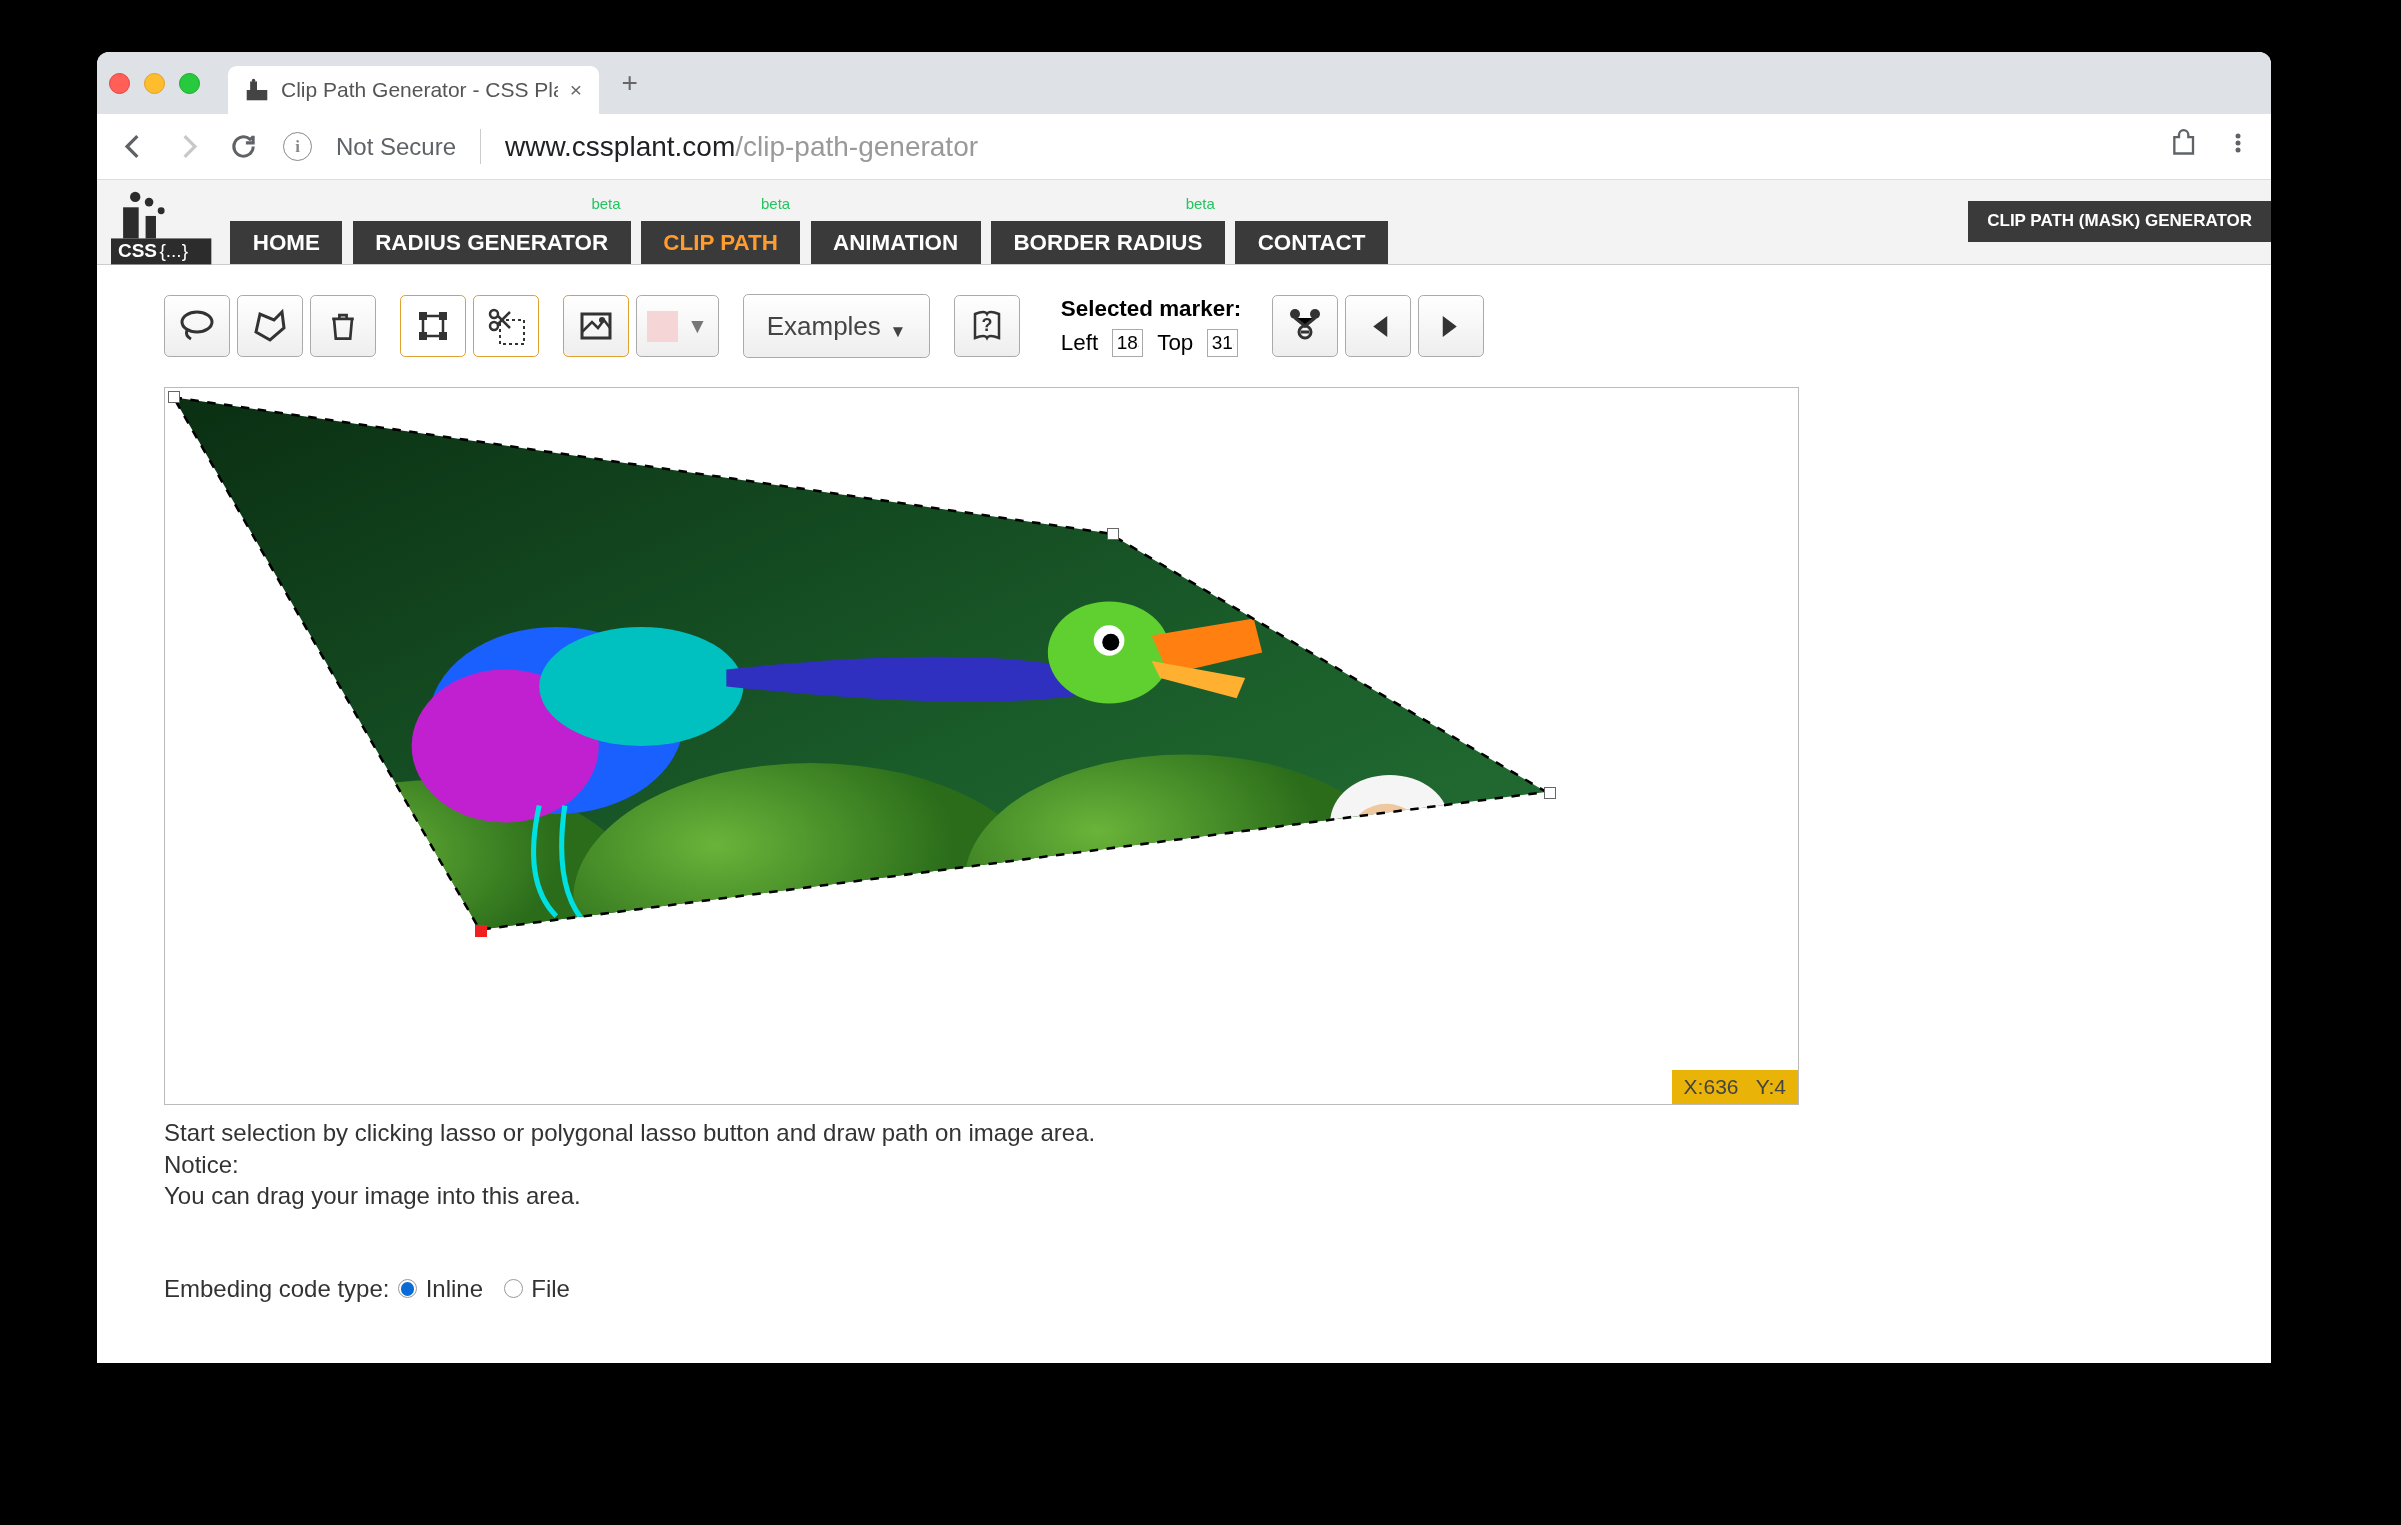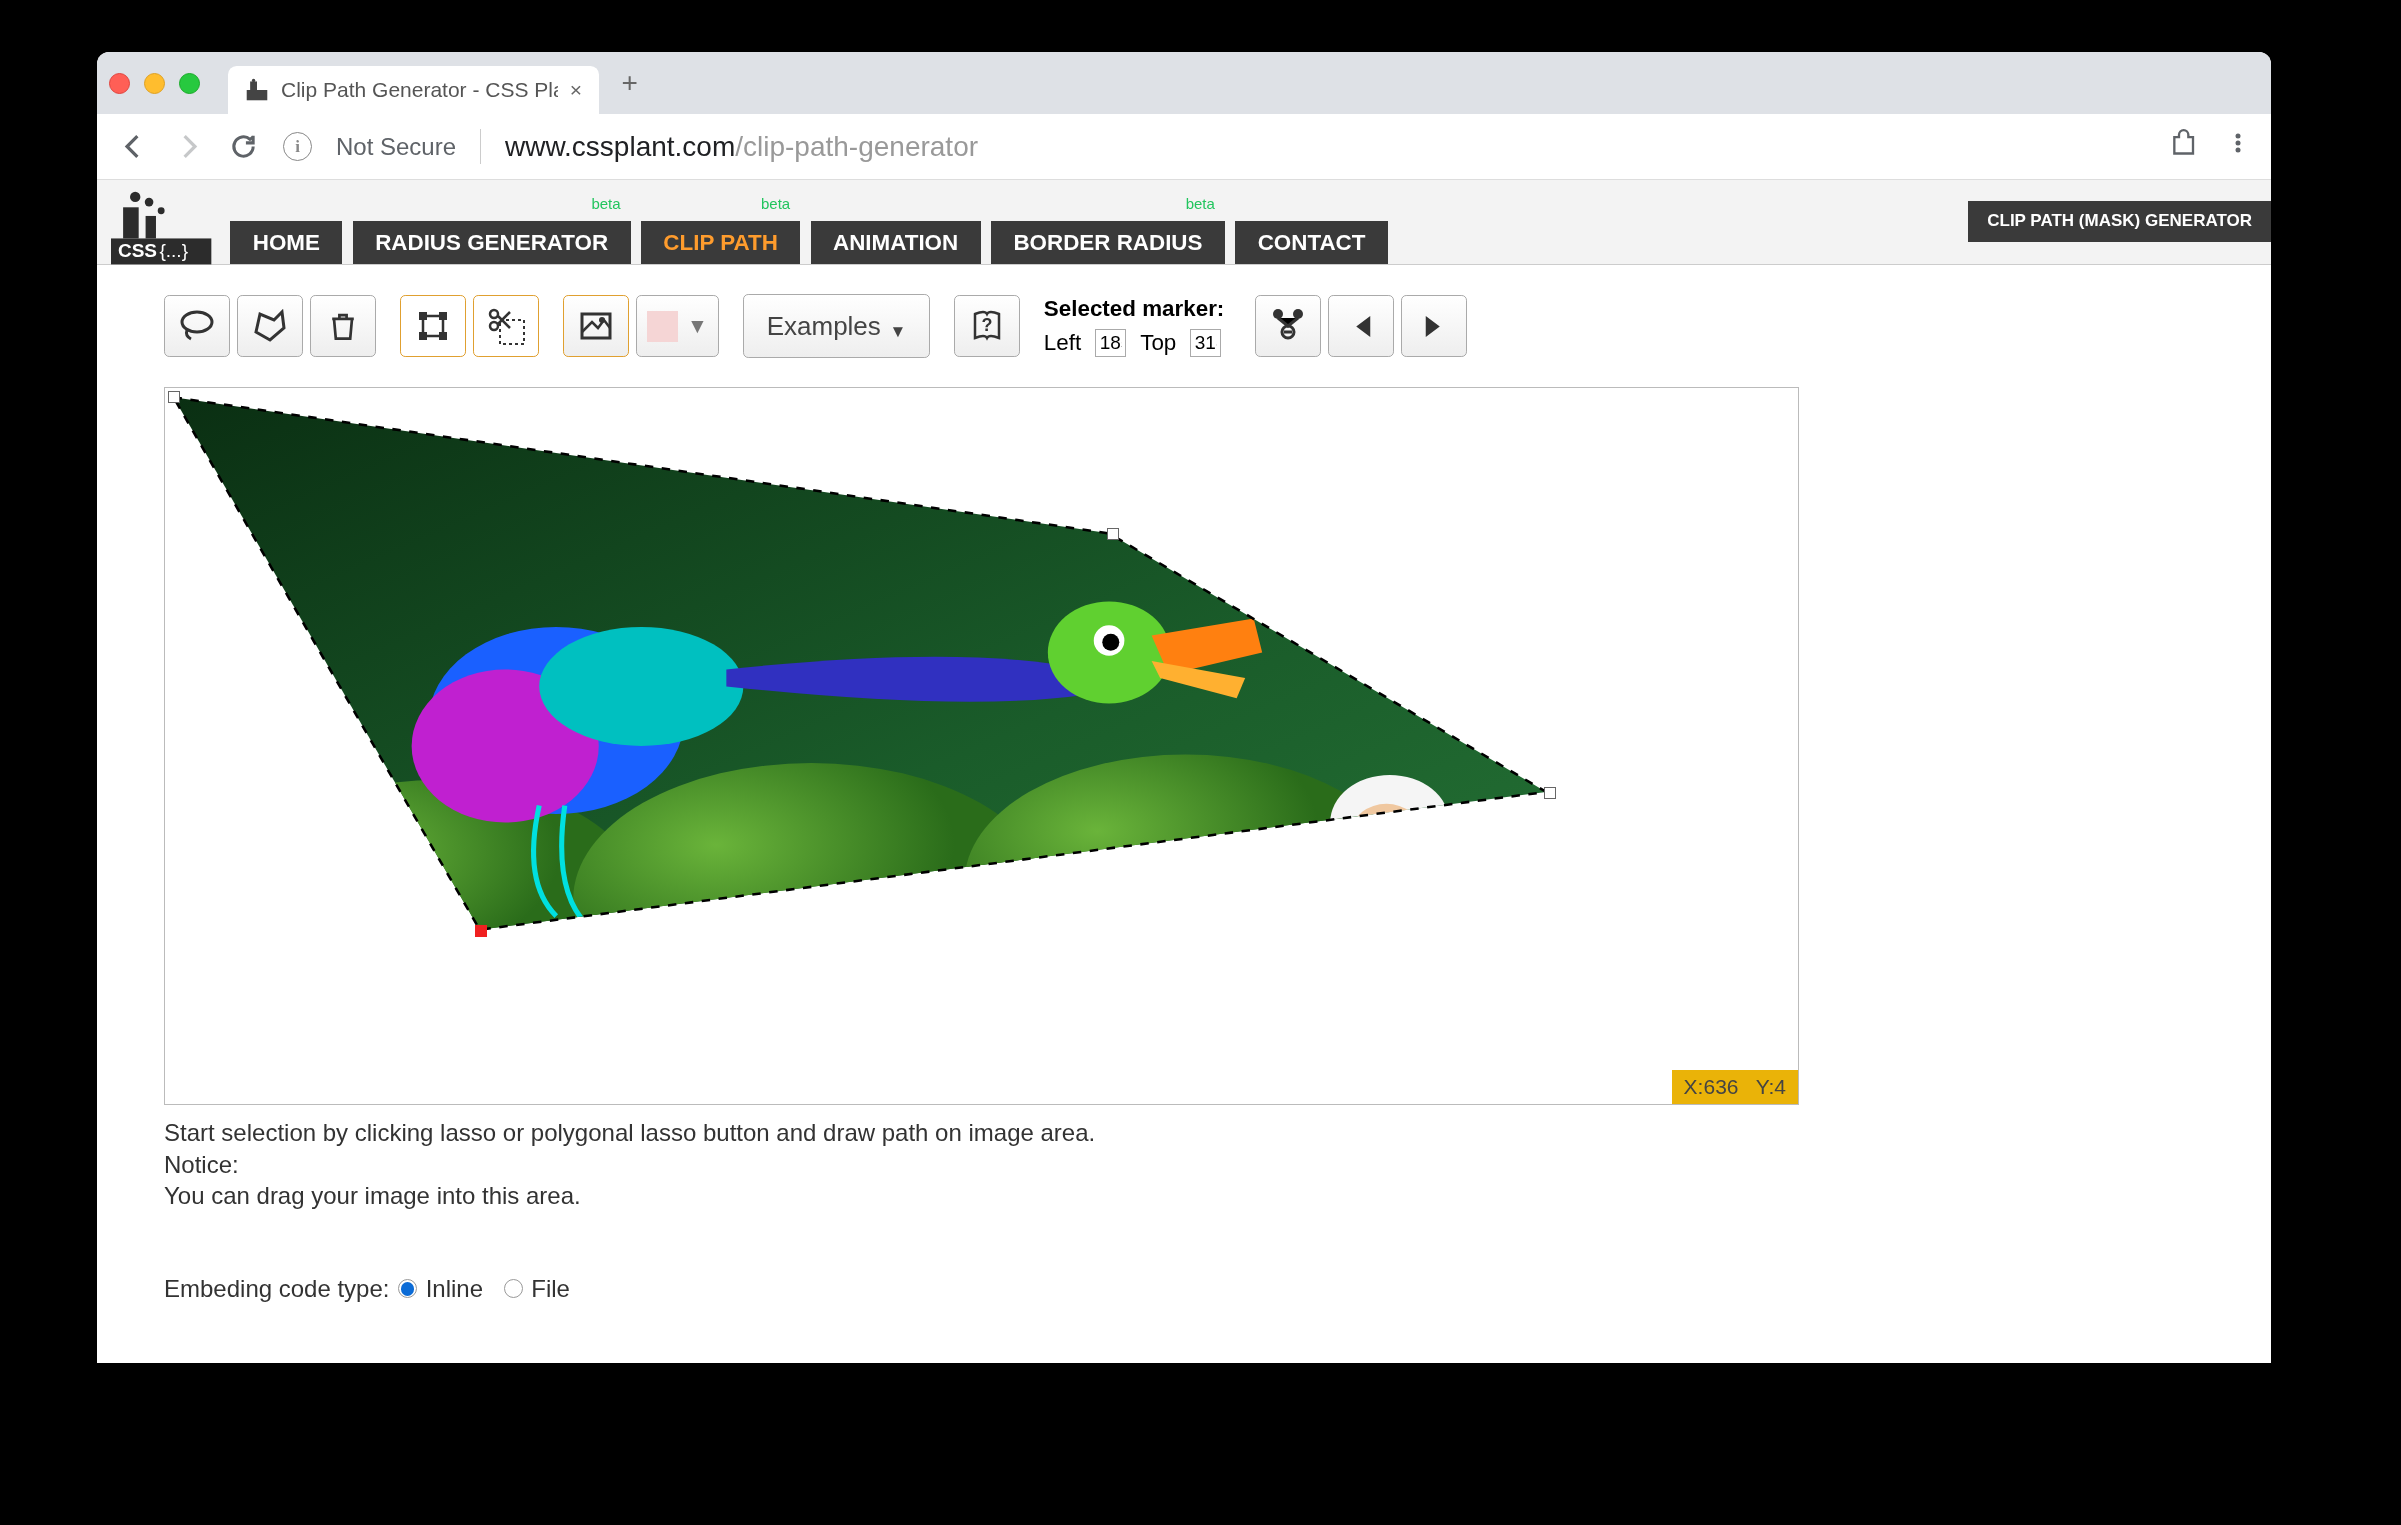--- a/index.html
+++ b/index.html
@@ -147,20 +147,21 @@
   font-size:26px;
   color:#444;
   display:flex;
   align-items:flex-end;
   gap:8.6px;
 }
 .marker-panel {
   display:flex;
   flex-direction:column;
   gap:7px;
+  margin-left:17px;
 }
 .marker-panel .mt { font-weight:bold; font-size:22.4px; }
 .marker-inputs { display:flex; gap:14px; align-items:center; font-size:22.4px; }
 .marker-inputs input {
   width:31px; padding:1.7px 3.5px; font-size:19px; border:0.9px solid #aaa;
 }
 
 .canvas-wrap {
   width:1635px;
   height:718px;

